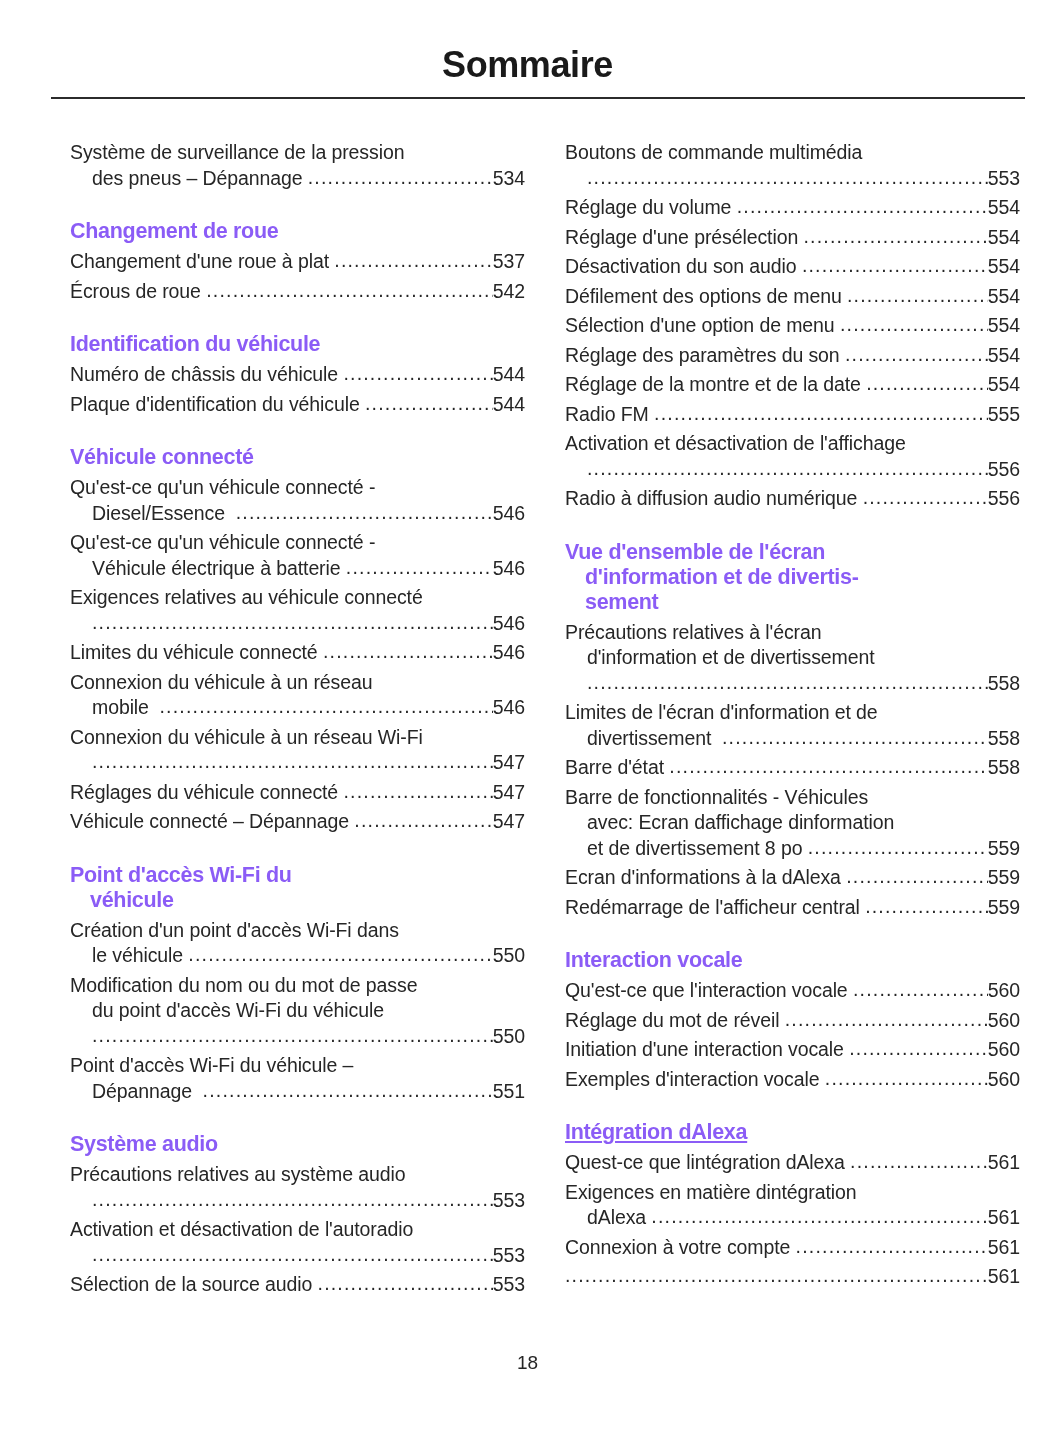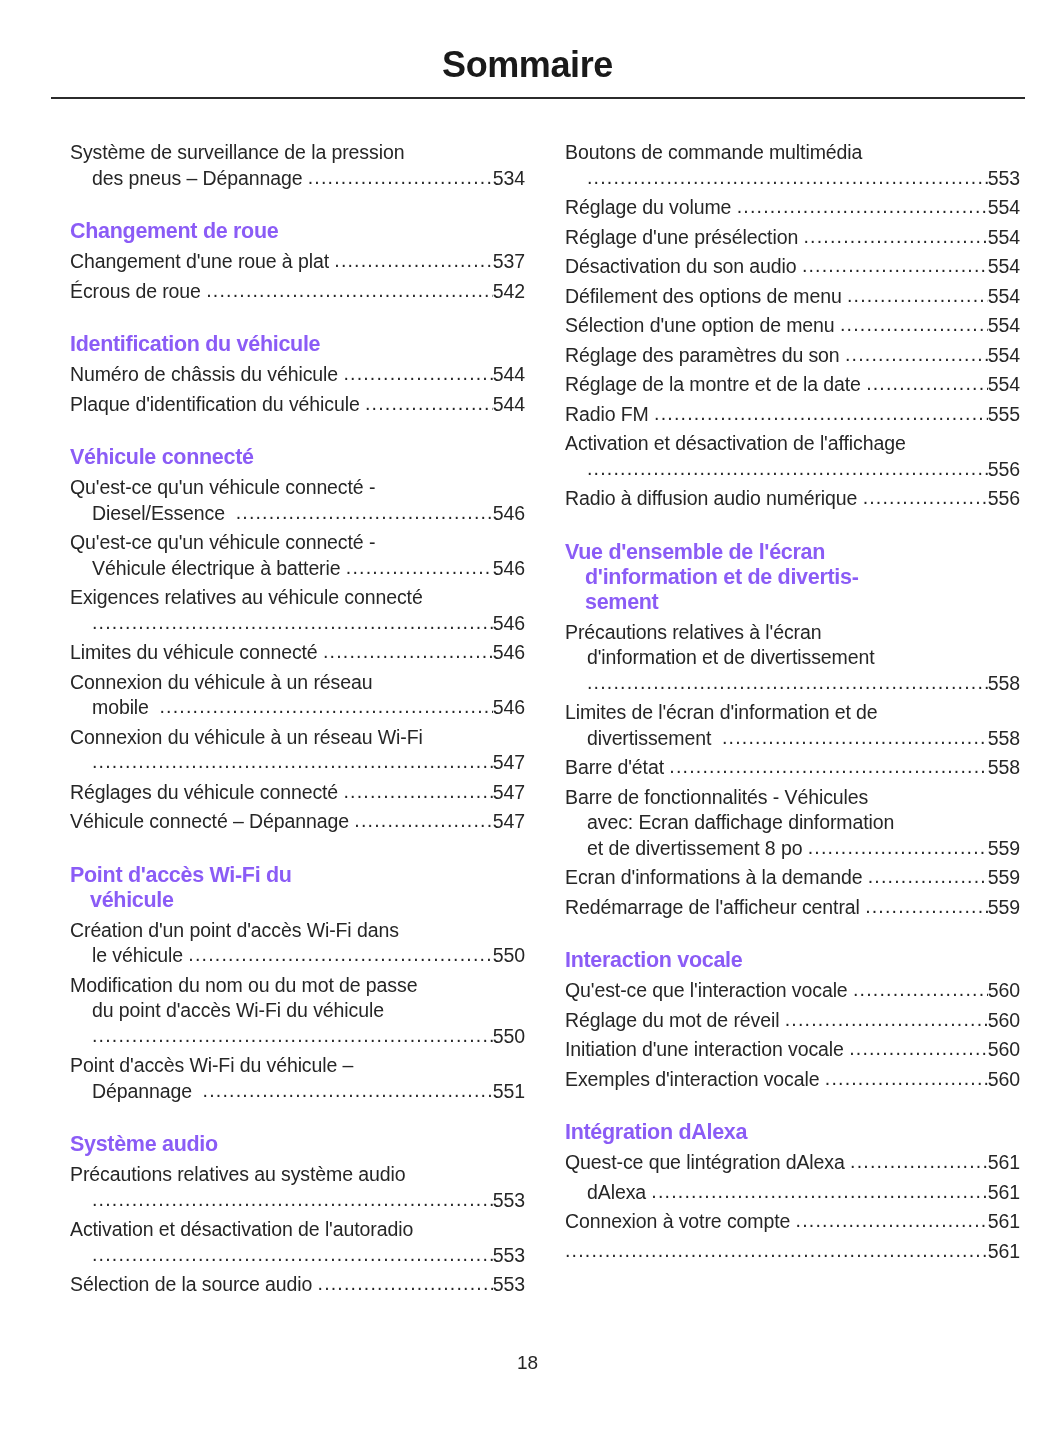--- a/index.html
+++ b/index.html
@@ -405,21 +405,21 @@
           <span class="line1">Barre de fonctionnalités - Véhicules</span>
           <span class="line-cont">avec: Ecran daffichage dinformation</span>
           <span class="leaderline indent">
             <span class="lbl">et de divertissement 8 po </span>
             <span class="dots">........................................................................................................................</span>
             <span class="pg">559</span>
           </span>
         </div>
         <div class="toc-entry">
           <span class="leaderline">
-            <span class="lbl">Ecran d'informations à la demande </span>
+            <span class="lbl">Ecran d'informations à la dAlexa </span>
             <span class="dots">........................................................................................................................</span>
             <span class="pg">559</span>
           </span>
         </div>
         <div class="toc-entry">
           <span class="leaderline">
             <span class="lbl">Redémarrage de l'afficheur central </span>
             <span class="dots">........................................................................................................................</span>
             <span class="pg">559</span>
           </span>
@@ -449,30 +449,31 @@
           </span>
         </div>
         <div class="toc-entry">
           <span class="leaderline">
             <span class="lbl">Exemples d'interaction vocale </span>
             <span class="dots">........................................................................................................................</span>
             <span class="pg">560</span>
           </span>
         </div>
         <div class="sec-heading">
-          <span style="display: block;">Intégration dAlexa</span>
+          <span style="display: block; text-decoration: underline;">Intégration dAlexa</span>
         </div>
         <div class="toc-entry">
           <span class="leaderline">
             <span class="lbl">Quest-ce que lintégration dAlexa </span>
             <span class="dots">........................................................................................................................</span>
             <span class="pg">561</span>
           </span>
         </div>
         <div class="toc-entry">
+          <span class="line1">Exigences en matière dintégration</span>
           <span class="leaderline indent">
             <span class="lbl">dAlexa </span>
             <span class="dots">........................................................................................................................</span>
             <span class="pg">561</span>
           </span>
         </div>
         <div class="toc-entry">
           <span class="leaderline">
             <span class="lbl">Connexion à votre compte </span>
             <span class="dots">........................................................................................................................</span>

